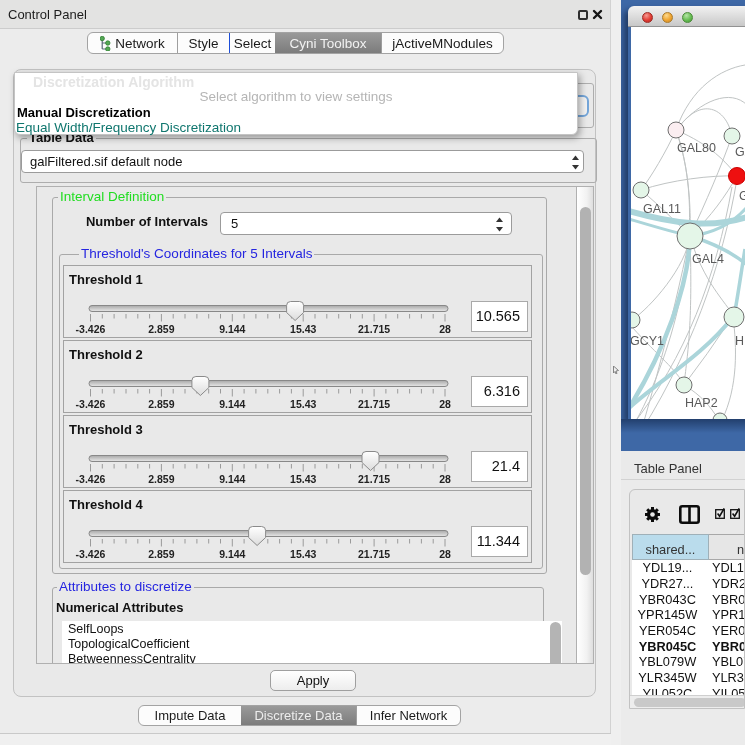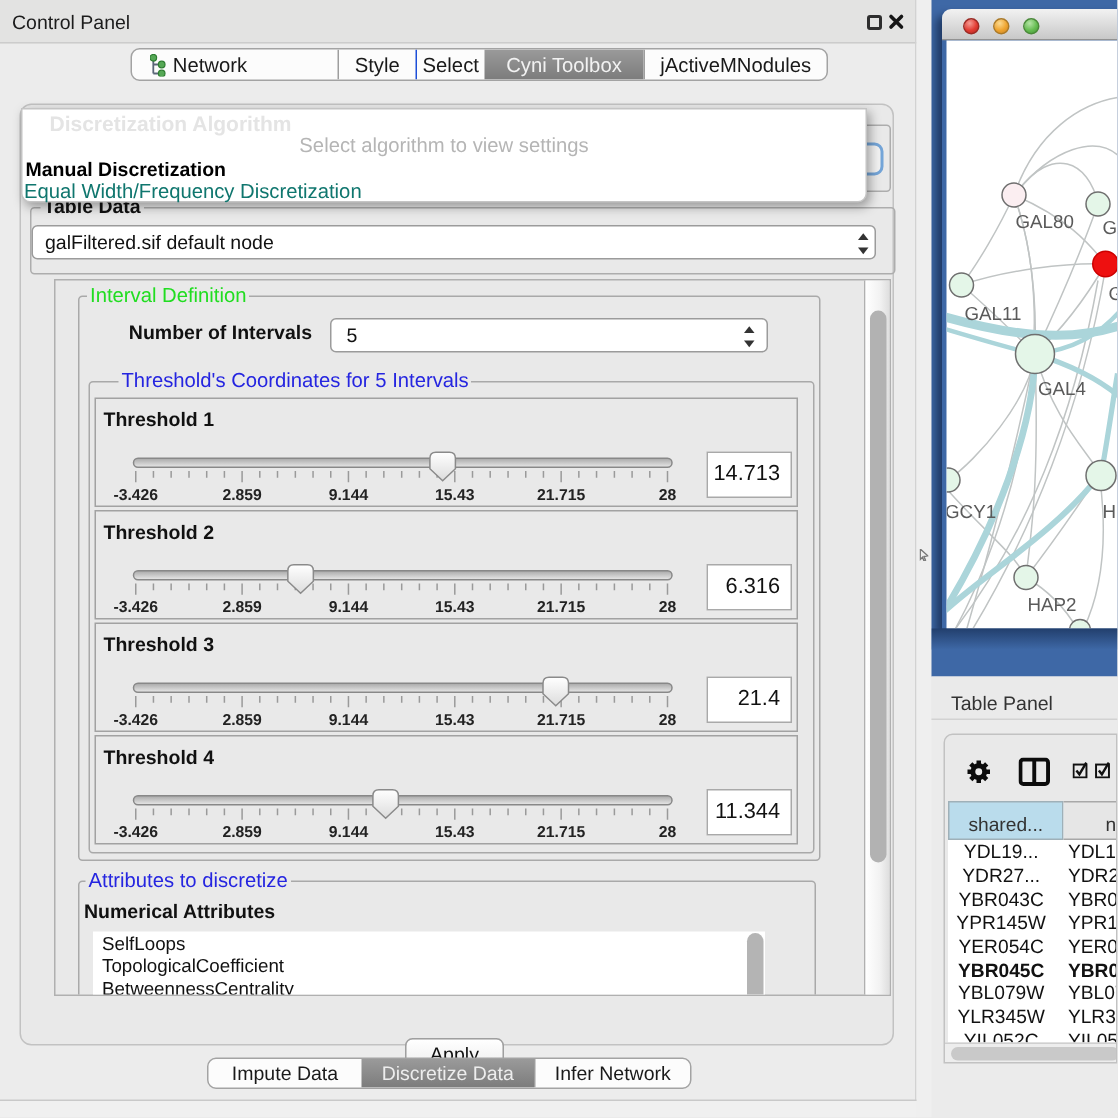--- a/index.html
+++ b/index.html
@@ -35,21 +35,21 @@
 <div class="abs" style="left:87px;top:32px;height:22px;display:flex;border:1px solid #a3a3a3;border-radius:6px;overflow:hidden;background:#fcfcfc;font-size:13.5px;color:#1a1a1a;box-sizing:border-box;">
   <div style="width:89px;display:flex;align-items:center;justify-content:center;gap:4px;box-sizing:border-box;">
     <svg width="11" height="15" viewBox="0 0 11 15">
         <path d="M2.2,2.5 L2.2,13 M2.2,7 L7.5,7 M2.2,13 L7.5,13" stroke="#5a6678" stroke-width="1.2" fill="none"></path>
         <circle cx="2.2" cy="2.5" r="2.2" fill="#55a855" stroke="#2e7d32" stroke-width="0.8"></circle>
         <circle cx="7.8" cy="7" r="2.2" fill="#55a855" stroke="#2e7d32" stroke-width="0.8"></circle>
         <circle cx="7.8" cy="13" r="2.2" fill="#55a855" stroke="#2e7d32" stroke-width="0.8"></circle>
       </svg>
     <span>Network</span>
     </div>
-  <div style="width:52px;display:flex;align-items:center;justify-content:center;border-left:1px solid #9e9e9e;box-sizing:border-box;margin-left:48px;">Style</div>
+  <div style="width:52px;display:flex;align-items:center;justify-content:center;border-left:1px solid #9e9e9e;box-sizing:border-box;">Style</div>
   <div style="width:46px;display:flex;align-items:center;justify-content:center;border-left:1px solid #1d4ed8;box-sizing:border-box;">Select</div>
   <div style="width:106px;display:flex;align-items:center;justify-content:center;background:linear-gradient(#9a9a9a,#7c7c7c);color:#f2f2f2;box-sizing:border-box;">Cyni Toolbox</div>
   <div style="width:122px;display:flex;align-items:center;justify-content:center;border-left:1px solid #9e9e9e;box-sizing:border-box;">jActiveMNodules</div>
 </div>
 
 <div class="abs" style="left:13px;top:69px;width:583px;height:628px;border:1px solid #c2c2c2;border-radius:8px;background:#e9e9e9;box-sizing:border-box;"></div>
 
 <div class="grp" style="left:20px;top:83px;width:572px;height:43px;"></div>
 
 <div class="abs" style="left:572px;top:95px;width:17px;height:22px;border:2.5px solid #74a5d8;border-radius:6px;background:#f2f2f2;box-sizing:border-box;"></div>
@@ -113,21 +113,21 @@
         <line x1="369.2" y1="18" x2="369.2" y2="22.5" stroke="#9a9a9a" stroke-width="1"></line>
         <line x1="381.0" y1="18" x2="381.0" y2="25.5" stroke="#9a9a9a" stroke-width="1"></line>
         <text x="26.5" y="37" text-anchor="middle" font-size="10.5" font-weight="bold" fill="#222" font-family="Liberation Sans">-3.426</text>
         <text x="97.4" y="37" text-anchor="middle" font-size="10.5" font-weight="bold" fill="#222" font-family="Liberation Sans">2.859</text>
         <text x="168.3" y="37" text-anchor="middle" font-size="10.5" font-weight="bold" fill="#222" font-family="Liberation Sans">9.144</text>
         <text x="239.2" y="37" text-anchor="middle" font-size="10.5" font-weight="bold" fill="#222" font-family="Liberation Sans">15.43</text>
         <text x="310.1" y="37" text-anchor="middle" font-size="10.5" font-weight="bold" fill="#222" font-family="Liberation Sans">21.715</text>
         <text x="381.0" y="37" text-anchor="middle" font-size="10.5" font-weight="bold" fill="#222" font-family="Liberation Sans">28</text>
         <path d="M222.6,9.5 Q222.6,5.5 226.6,5.5 L235.6,5.5 Q239.6,5.5 239.6,9.5 L239.6,16.5 L231.1,24.5 L222.6,16.5 Z" fill="url(#thm)" stroke="#8a8a8a" stroke-width="1"></path>
       </svg>
-      <div style="position:absolute;left:407px;top:35px;width:57px;height:31px;background:#fff;border:1px solid #a9a9a9;box-sizing:border-box;font-size:14.5px;color:#111;text-align:right;padding:6px 7px 0 0;">14.713</div>
+      <div style="position:absolute;left:407px;top:35px;width:57px;height:31px;background:#fff;border:1px solid #a9a9a9;box-sizing:border-box;font-size:14.5px;color:#111;text-align:right;padding:6px 7px 0 0;">10.565</div>
     </div>
     <div class="abs" style="left:26px;top:153px;width:469px;height:73px;border:1px solid #a2a2a2;box-sizing:border-box;">
       <div style="position:absolute;left:5px;top:6px;font-size:13px;font-weight:bold;color:#111;">Threshold 2</div>
       <svg style="position:absolute;left:0;top:30px;" width="469" height="42" viewBox="0 0 469 42">
         <rect x="25" y="9.5" width="359" height="6" rx="3" fill="url(#trk)" stroke="#888888" stroke-width="1"></rect>
         <line x1="26.5" y1="18" x2="26.5" y2="25.5" stroke="#9a9a9a" stroke-width="1"></line>
         <line x1="38.3" y1="18" x2="38.3" y2="22.5" stroke="#9a9a9a" stroke-width="1"></line>
         <line x1="50.1" y1="18" x2="50.1" y2="22.5" stroke="#9a9a9a" stroke-width="1"></line>
         <line x1="62.0" y1="18" x2="62.0" y2="22.5" stroke="#9a9a9a" stroke-width="1"></line>
         <line x1="73.8" y1="18" x2="73.8" y2="22.5" stroke="#9a9a9a" stroke-width="1"></line>
@@ -253,31 +253,31 @@
         <text x="239.2" y="37" text-anchor="middle" font-size="10.5" font-weight="bold" fill="#222" font-family="Liberation Sans">15.43</text>
         <text x="310.1" y="37" text-anchor="middle" font-size="10.5" font-weight="bold" fill="#222" font-family="Liberation Sans">21.715</text>
         <text x="381.0" y="37" text-anchor="middle" font-size="10.5" font-weight="bold" fill="#222" font-family="Liberation Sans">28</text>
         <path d="M184.6,9.5 Q184.6,5.5 188.6,5.5 L197.6,5.5 Q201.6,5.5 201.6,9.5 L201.6,16.5 L193.1,24.5 L184.6,16.5 Z" fill="url(#thm)" stroke="#8a8a8a" stroke-width="1"></path>
       </svg>
       <div style="position:absolute;left:407px;top:35px;width:57px;height:31px;background:#fff;border:1px solid #a9a9a9;box-sizing:border-box;font-size:14.5px;color:#111;text-align:right;padding:6px 7px 0 0;">11.344</div>
     </div>
     <div class="grp" style="left:15px;top:400px;width:490px;height:100px;border-color:#a9a9a9;"></div>
     <div class="grptitle" style="left:20px;top:393px;color:#2525e0;">Attributes to discretize</div>
     <div class="abs" style="left:19px;top:413px;font-size:13px;font-weight:bold;color:#111;">Numerical Attributes</div>
-    <div class="abs" style="left:25px;top:434px;width:448px;height:44px;background:#fff;">
+    <div class="abs" style="left:25px;top:434px;width:500px;height:44px;background:#fff;">
       <div style="position:absolute;left:6px;top:1px;font-size:12.5px;color:#111;line-height:15px;">SelfLoops<br>TopologicalCoefficient<br>BetweennessCentrality</div>
       <div style="position:absolute;right:1px;top:1px;width:11px;height:43px;background:#b4b4b4;border-radius:5.5px 5.5px 0 0;"></div>
     </div>
   </div>
 
 <div class="abs" style="left:576px;top:187px;width:1px;height:476px;background:#b0b0b0;"></div>
 <div class="abs" style="left:577px;top:187px;width:16px;height:476px;background:linear-gradient(to right,#ffffff,#f2f2f2 60%,#dedede);"></div>
 <div class="abs" style="left:580px;top:207px;width:11px;height:368px;background:#b2b2b2;border-radius:5.5px;"></div>
 
-<div class="abs" style="left:270px;top:670px;width:66px;height:21px;background:linear-gradient(#ffffff,#ededed);border:1px solid #9f9f9f;border-radius:5px;box-sizing:border-box;text-align:center;font-size:13px;color:#111;line-height:19px;margin-top:22px;">Apply</div>
+<div class="abs" style="left:270px;top:670px;width:86px;height:21px;background:linear-gradient(#ffffff,#ededed);border:1px solid #9f9f9f;border-radius:5px;box-sizing:border-box;text-align:center;font-size:13px;color:#111;line-height:19px;">Apply</div>
 
 <div class="abs" style="left:138px;top:705px;height:21px;display:flex;border:1px solid #a3a3a3;border-radius:6px;overflow:hidden;background:#fcfcfc;font-size:13px;color:#1a1a1a;box-sizing:border-box;">
   <div style="width:102px;display:flex;align-items:center;justify-content:center;box-sizing:border-box;">Impute Data</div>
   <div style="width:115px;display:flex;align-items:center;justify-content:center;background:linear-gradient(#9a9a9a,#7c7c7c);color:#ededed;box-sizing:border-box;">Discretize Data</div>
   <div style="width:104px;display:flex;align-items:center;justify-content:center;border-left:1px solid #9e9e9e;box-sizing:border-box;">Infer Network</div>
 </div>
 
 <div class="abs" id="popup" style="left:14px;top:72px;width:564px;height:63px;background:#fff;border:1px solid #c4c4c4;border-radius:0 0 6px 6px;box-shadow:2px 3px 7px rgba(0,0,0,0.35);box-sizing:border-box;z-index:30;">
   <div style="position:absolute;left:18px;top:1px;font-size:14px;font-weight:bold;color:#e4e4e4;">Discretization Algorithm</div>
   <div style="position:absolute;left:0;right:0;top:16px;text-align:center;font-size:13.5px;color:#b5b5b5;">Select algorithm to view settings</div>

